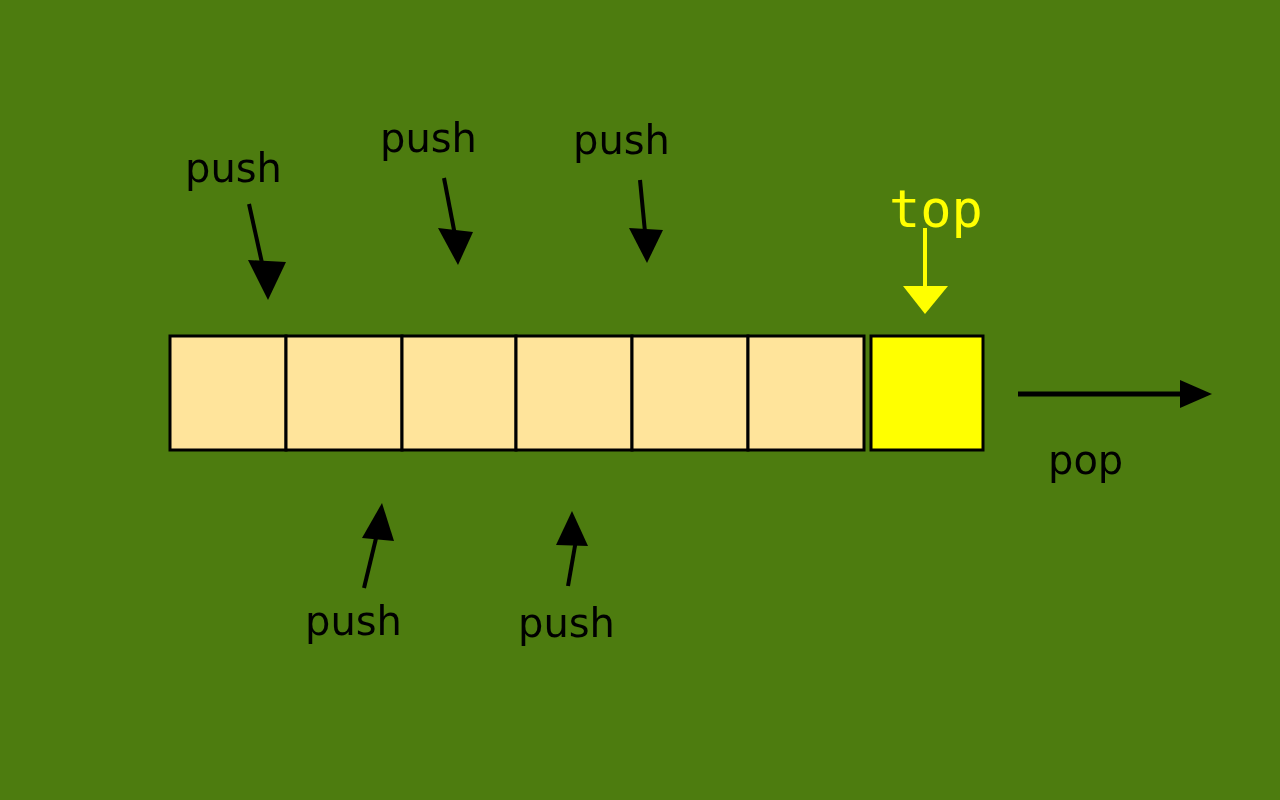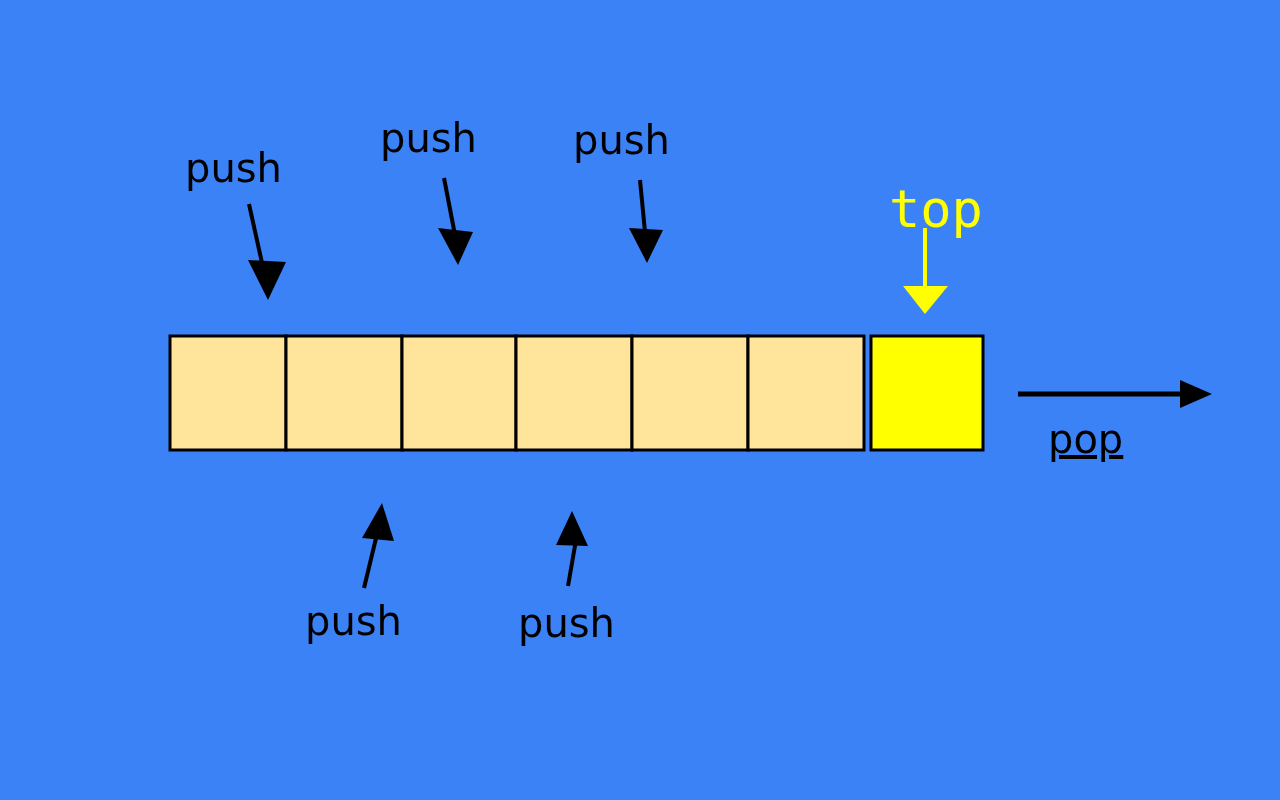--- a/index.html
+++ b/index.html
@@ -4,21 +4,21 @@
 <style>
   html, body {
     margin: 0;
     padding: 0;
     background: #74c7c5;
   }
   #canvas {
     position: relative;
     width: 1280px;
     height: 800px;
-    background: #3b82f6;
+    background: #4d7c0f;
     overflow: hidden;
     font-family: "DejaVu Sans", "Liberation Sans", sans-serif;
     text-align: center;
   }
   #diagram-svg {
     position: absolute;
     left: 0;
     top: 0;
     width: 1280px;
     height: 800px;
@@ -42,21 +42,21 @@
     color: #ffff00;
     font-family: "DejaVu Sans Mono", "Liberation Mono", monospace;
   }
   
   #push-label-1 { left: 185px; top: 148px; }
   #push-label-2 { left: 380px; top: 118px; }
   #push-label-3 { left: 573px; top: 120px; }
   #push-label-4 { left: 305px; top: 601px; }
   #push-label-5 { left: 518px; top: 603px; }
   #top-label    { left: 889px; top: 183px; }
-  #pop-label    { left: 1048px; top: 419px; text-decoration: underline; }
+  #pop-label    { left: 1048px; top: 440px; }
 </style>
 </head>
 <body>
 
 <div id="canvas">
 
   <svg id="diagram-svg" viewBox="0 0 1280 800">
 
     <g>
       <rect x="170" y="336" width="116" height="114" fill="#ffe49b" stroke="#000000" stroke-width="3"></rect>

